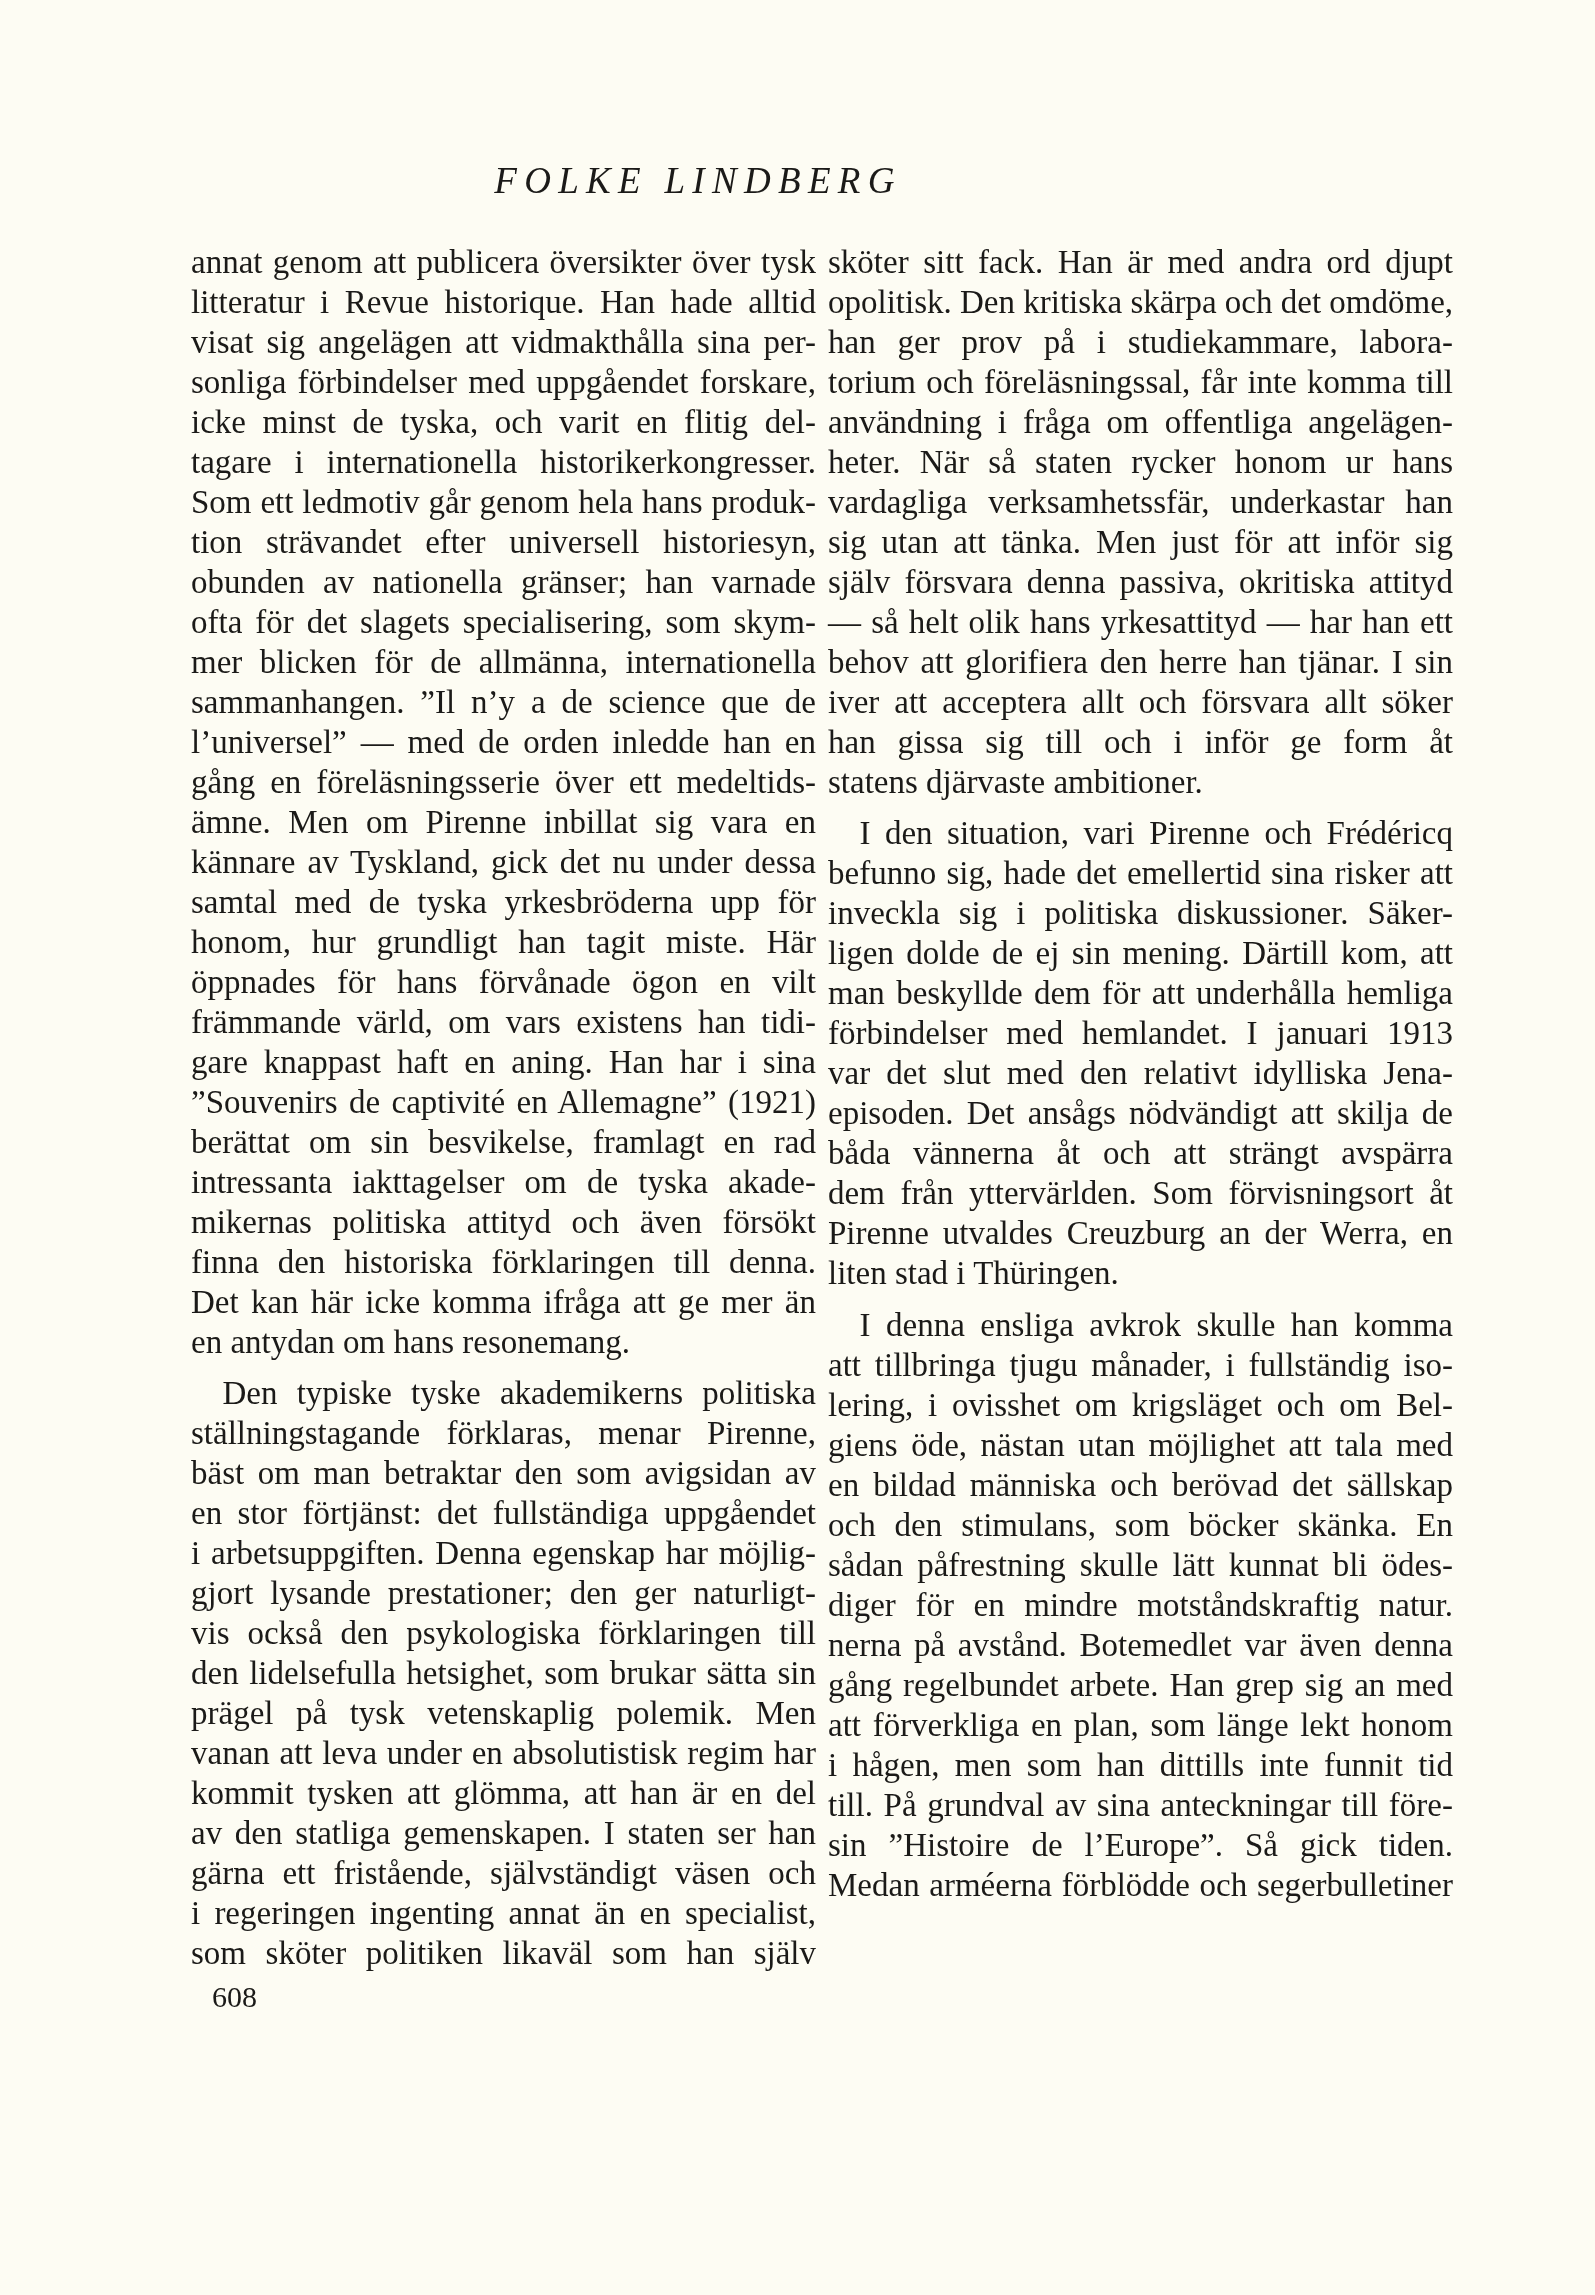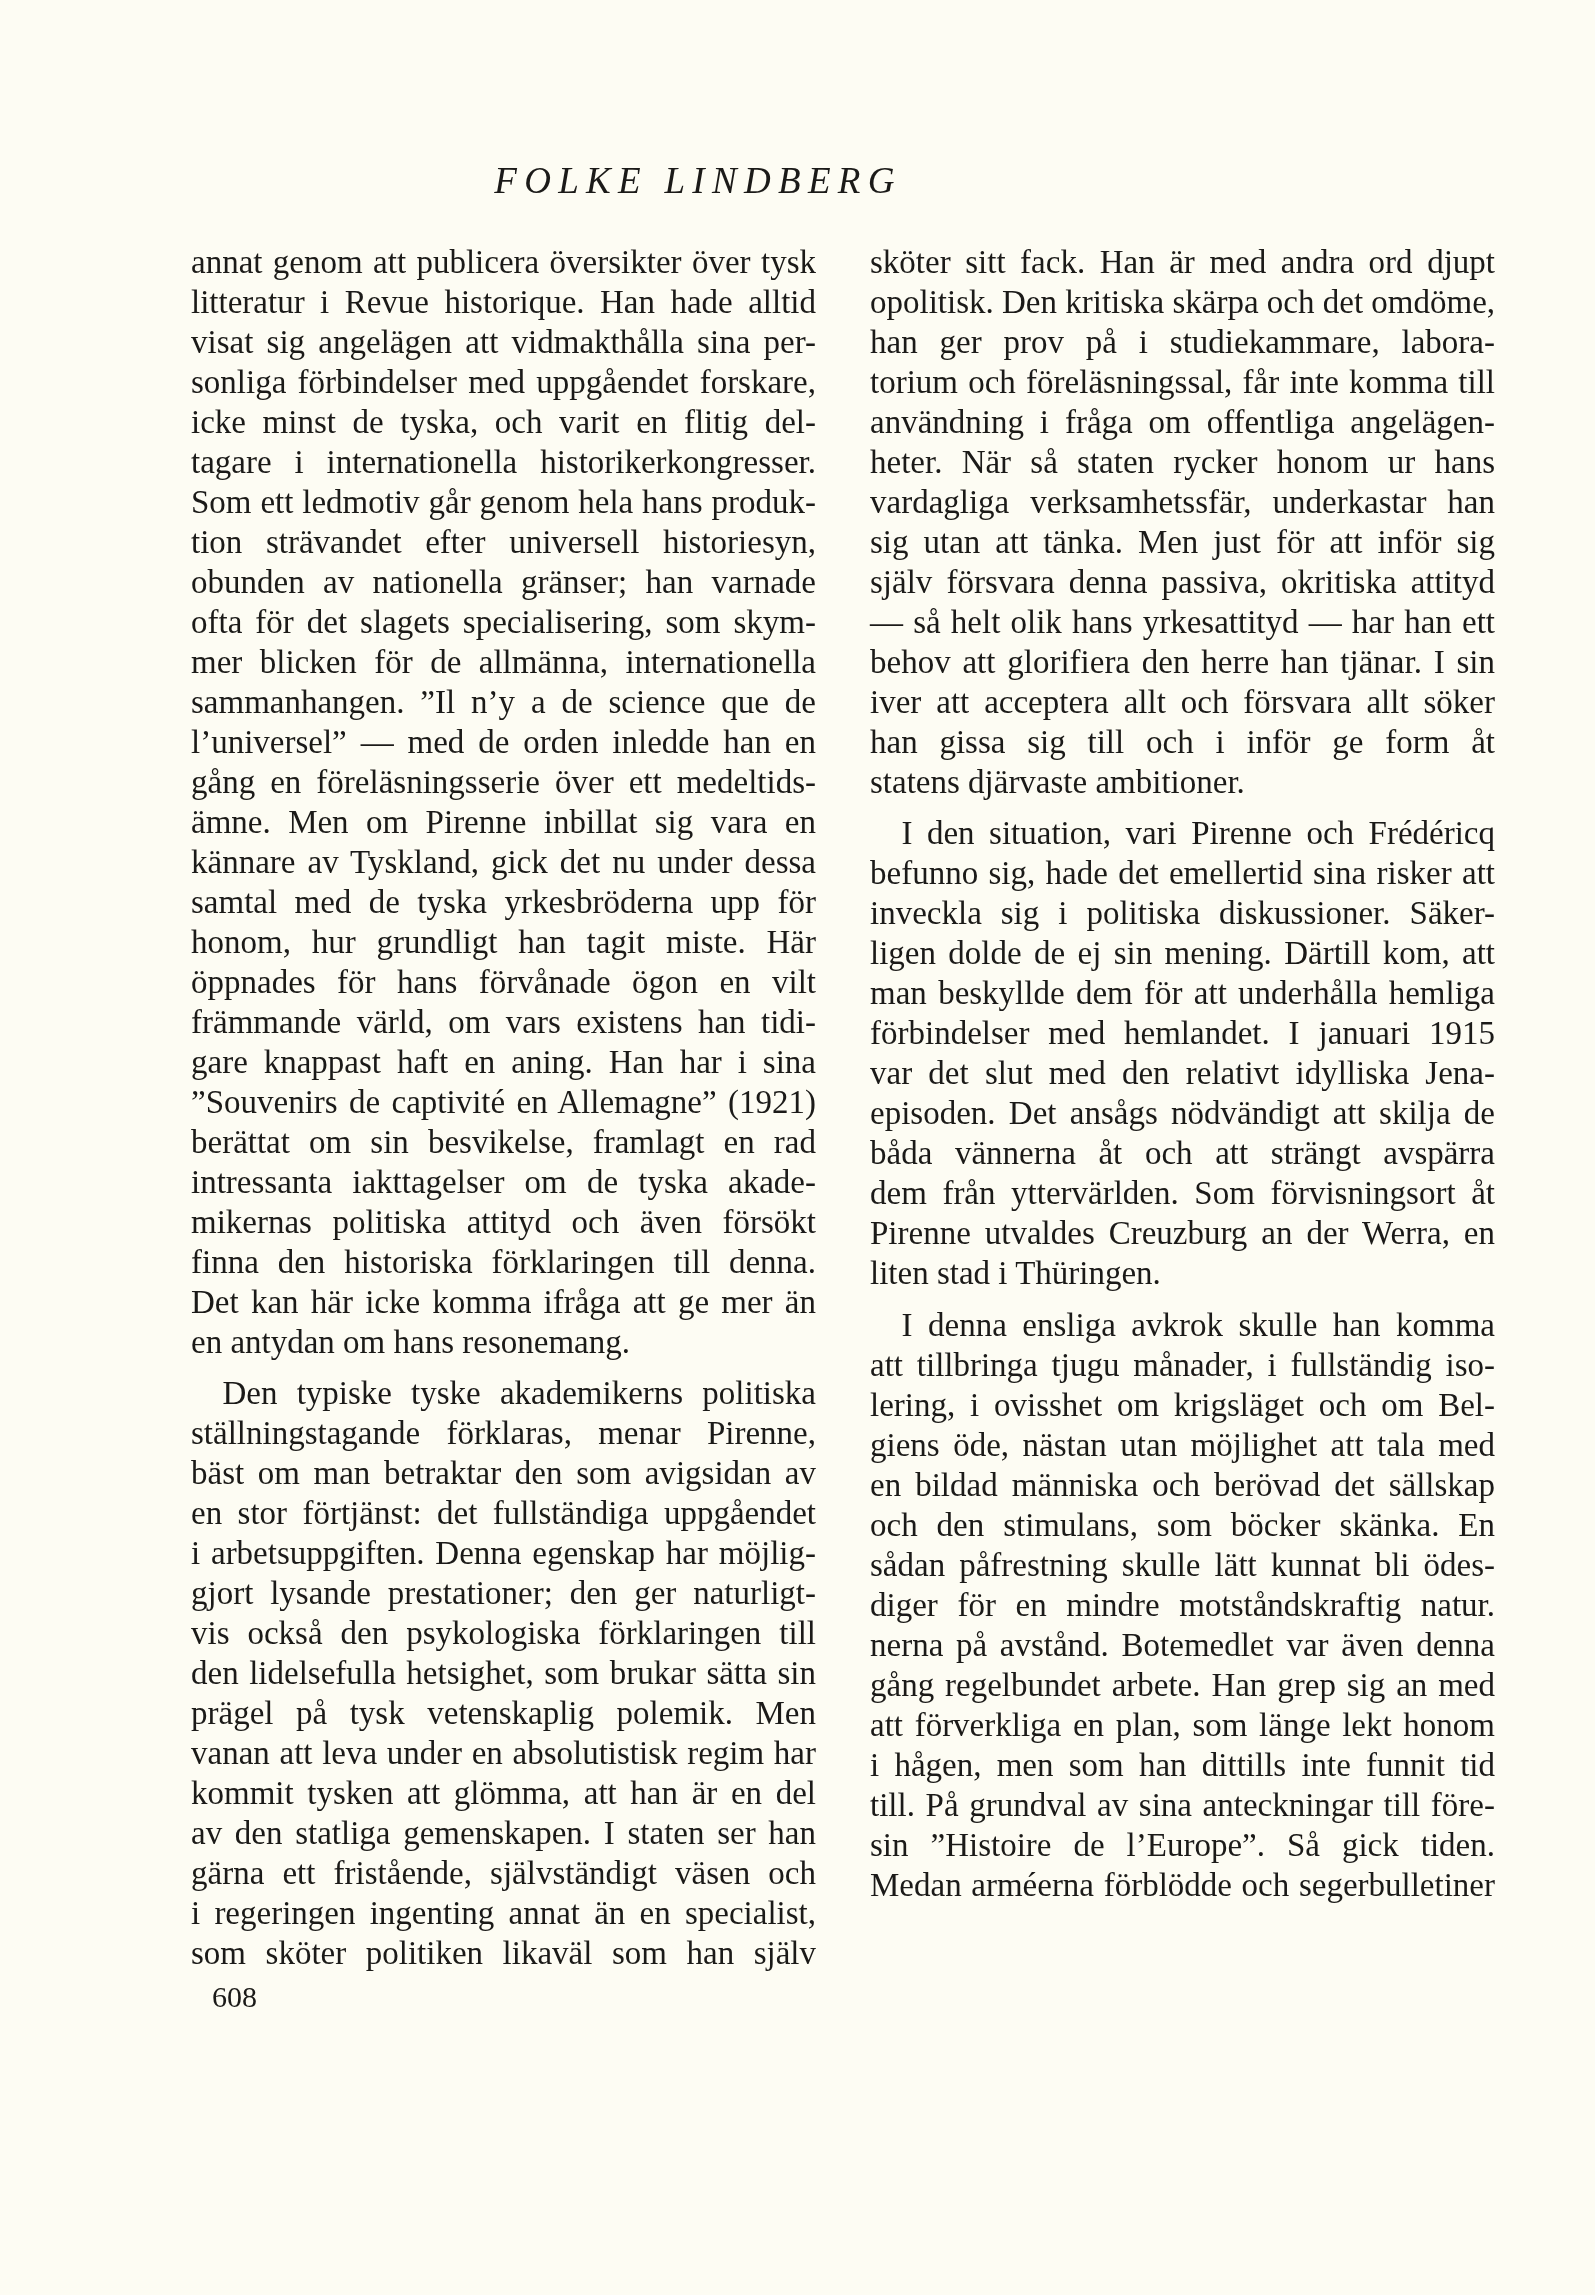--- a/index.html
+++ b/index.html
@@ -23,21 +23,21 @@
     box-sizing: border-box;
   }
   .column {
     position: absolute;
     top: 242px;
     width: 625px;
     font-size: 33px;
     line-height: 40px;
   }
   .col-left { left: 191px; }
-  .col-right { left: 870px; }
+  .col-right { left: 828px; }
   .line {
     display: block;
     white-space: nowrap;
     text-align: justify;
     text-align-last: justify;
     height: 40px;
   }
   .line.last { text-align-last: left; }
   .line.indent { padding-left: 31.5px; }
   .para-gap { height: 11.3px; }
@@ -119,21 +119,21 @@
       <span class="line">han gissa sig till och i inför ge form åt</span>
       <span class="line last">statens djärvaste ambitioner.</span>
     </div>
     <div class="para-gap"></div>
     <div class="paragraph">
       <span class="line indent">I den situation, vari Pirenne och Frédéricq</span>
       <span class="line">befunno sig, hade det emellertid sina risker att</span>
       <span class="line">inveckla sig i politiska diskussioner. Säker-</span>
       <span class="line">ligen dolde de ej sin mening. Därtill kom, att</span>
       <span class="line">man beskyllde dem för att underhålla hemliga</span>
-      <span class="line">förbindelser med hemlandet. I januari 1915</span>
+      <span class="line">förbindelser med hemlandet. I januari 1913</span>
       <span class="line">var det slut med den relativt idylliska Jena-</span>
       <span class="line">episoden. Det ansågs nödvändigt att skilja de</span>
       <span class="line">båda vännerna åt och att strängt avspärra</span>
       <span class="line">dem från yttervärlden. Som förvisningsort åt</span>
       <span class="line">Pirenne utvaldes Creuzburg an der Werra, en</span>
       <span class="line last">liten stad i Thüringen.</span>
     </div>
     <div class="para-gap"></div>
     <div class="paragraph">
       <span class="line indent">I denna ensliga avkrok skulle han komma</span>

